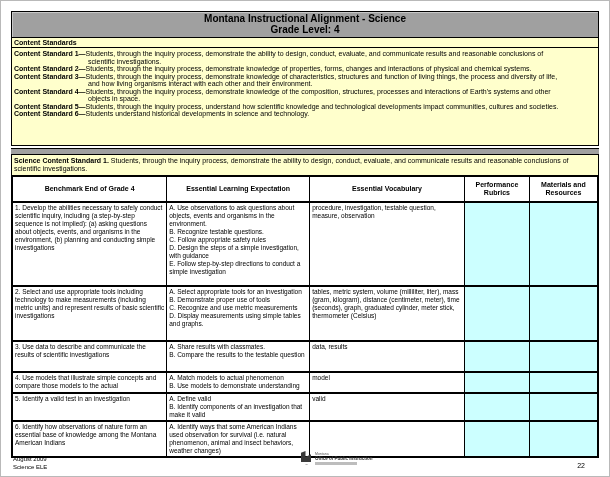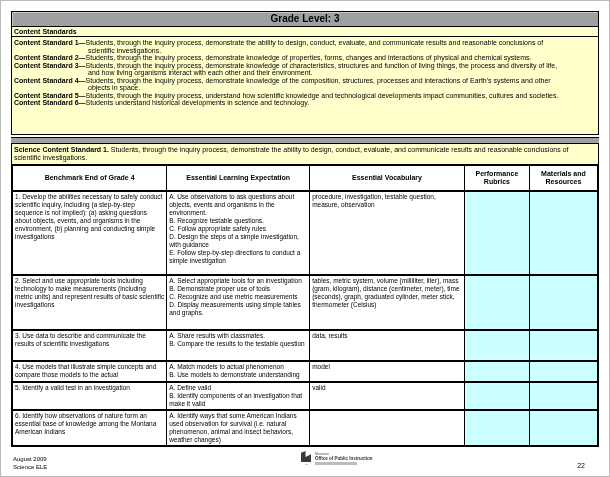--- a/index.html
+++ b/index.html
@@ -124,21 +124,22 @@
   .opi-text .l2 { font-size: 4.5px; font-weight: bold; color: #333; line-height: 5px; }
   .opi-text .l3 { width: 42px; height: 3px; background: #bdbdbd; margin-top: 1px; }
 </style>
 </head>
 <body>
 
 <div class="canvas">
   <div class="page">
 
     <div class="title-band">
-      <div class="t2">Grade Level: 3</div>
+      <div class="t1">Montana Instructional Alignment - Science</div>
+      <div class="t2">Grade Level: 4</div>
     </div>
 
     <div class="cs-section">
       <div class="cs-header">Content Standards</div>
       <div class="cs-body">
         <div class="std"><b>Content Standard 1—</b><span>Students, through the inquiry process, demonstrate the ability to design, conduct, evaluate, and communicate results and reasonable conclusions of scientific investigations.</span></div>
         <div class="std"><b>Content Standard 2—</b><span>Students, through the inquiry process, demonstrate knowledge of properties, forms, changes and interactions of physical and chemical systems.</span></div>
         <div class="std"><b>Content Standard 3—</b><span>Students, through the inquiry process, demonstrate knowledge of characteristics, structures and function of living things, the process and diversity of life, and how living organisms interact with each other and their environment.</span></div>
         <div class="std"><b>Content Standard 4—</b><span>Students, through the inquiry process, demonstrate knowledge of the composition, structures, processes and interactions of Earth's systems and other objects in space.</span></div>
         <div class="std"><b>Content Standard 5—</b><span>Students, through the inquiry process, understand how scientific knowledge and technological developments impact communities, cultures and societies.</span></div>

